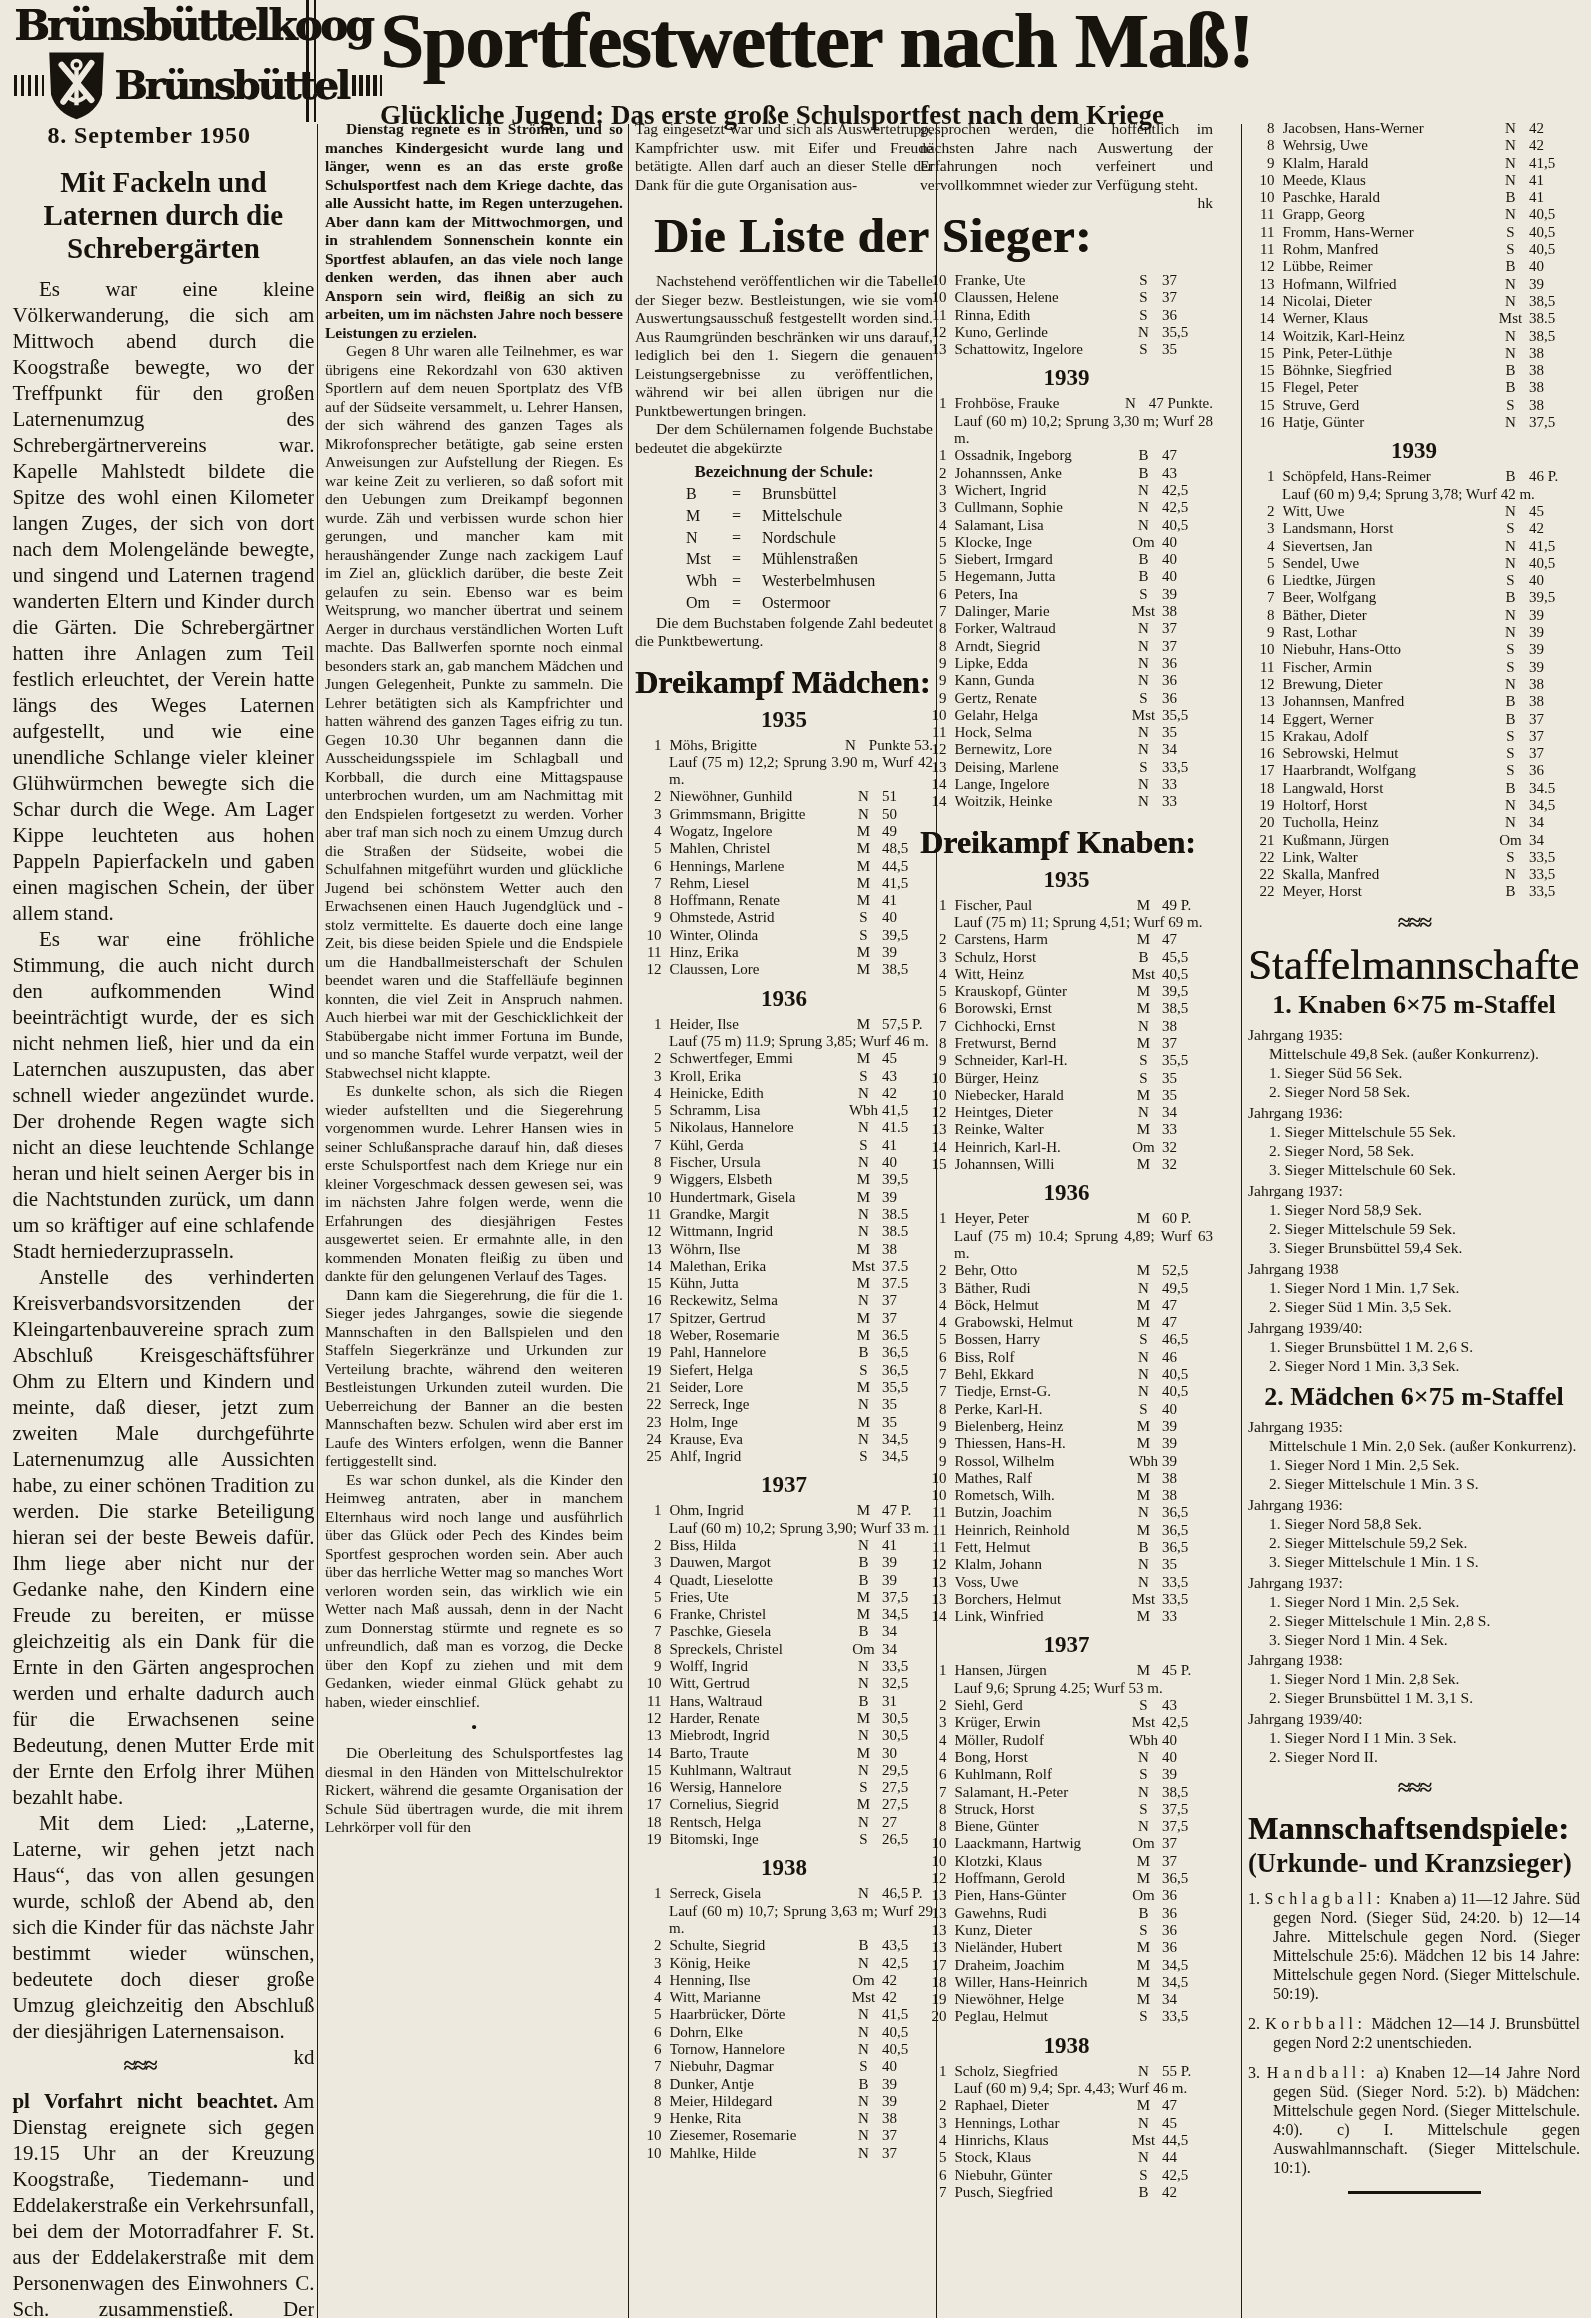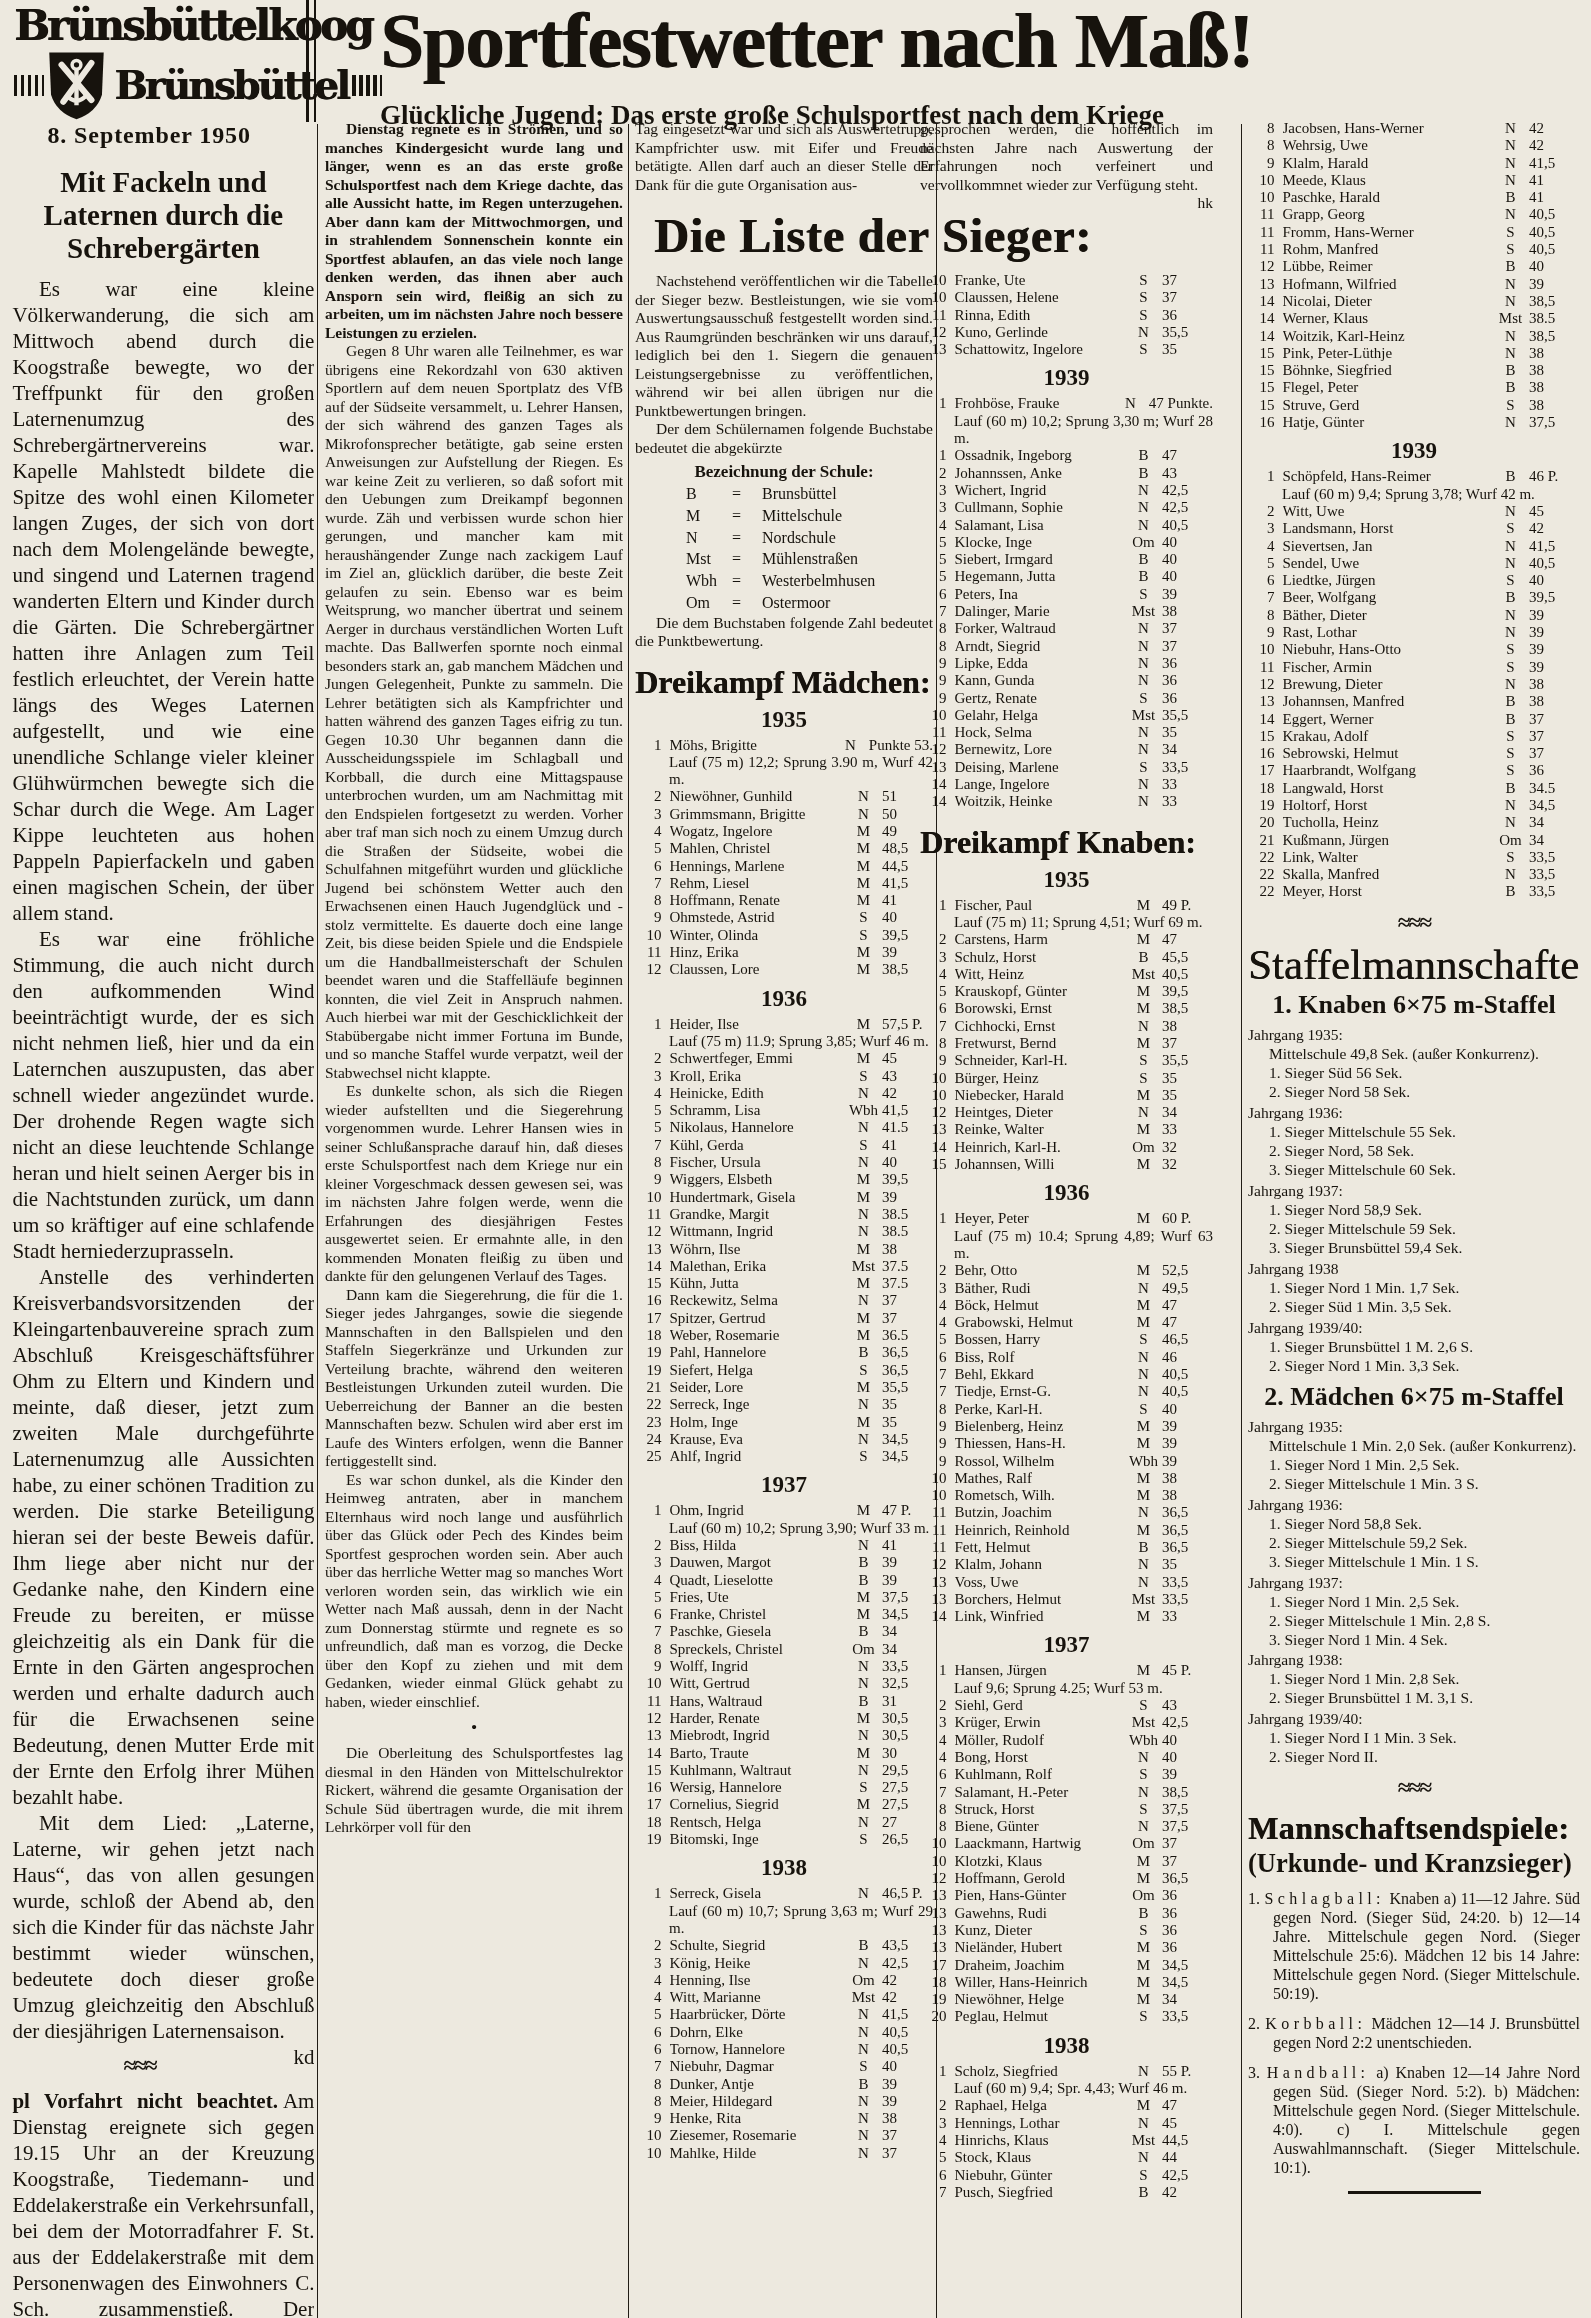--- a/index.html
+++ b/index.html
@@ -1139,21 +1139,21 @@
     <div>
         <div class="rrow">
           <span class="rr">1</span>
           <span class="rn">Scholz, Siegfried</span>
           <span class="rs">N</span>
           <span class="rp">55 P.</span>
         </div>
         <div class="rdetail">Lauf (60 m) 9,4; Spr. 4,43; Wurf 46 m.</div>
         <div class="rrow">
           <span class="rr">2</span>
-          <span class="rn">Raphael, Helga</span>
+          <span class="rn">Raphael, Dieter</span>
           <span class="rs">M</span>
           <span class="rp">47</span>
         </div>
         <div class="rrow">
           <span class="rr">3</span>
           <span class="rn">Hennings, Lothar</span>
           <span class="rs">N</span>
           <span class="rp">45</span>
         </div>
         <div class="rrow">

